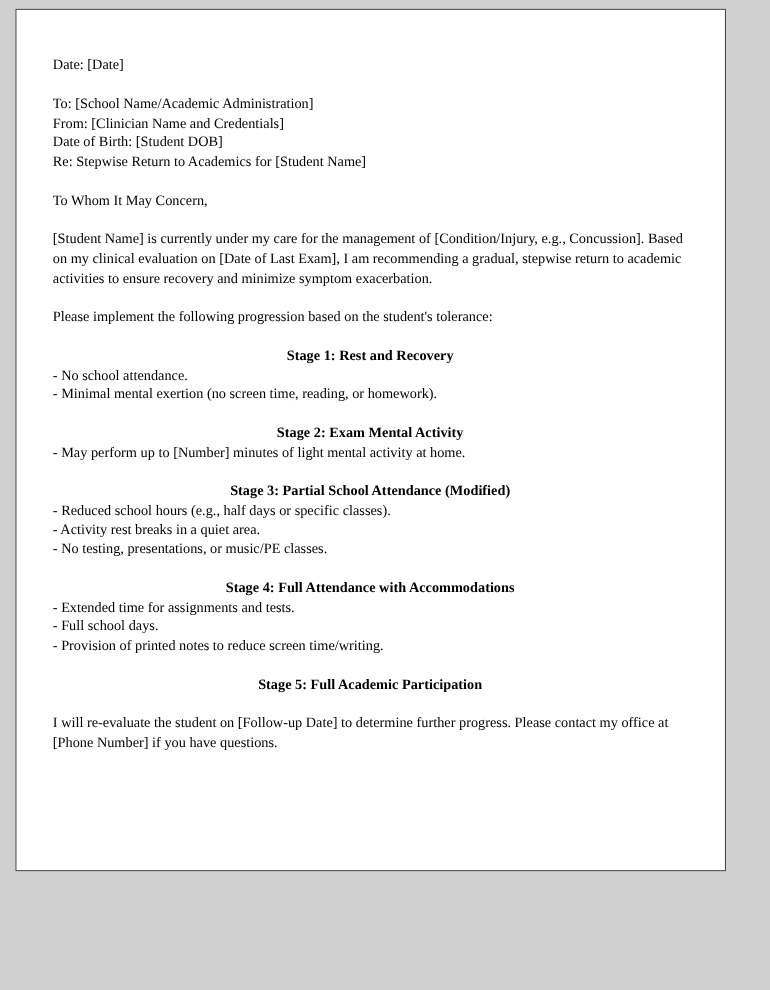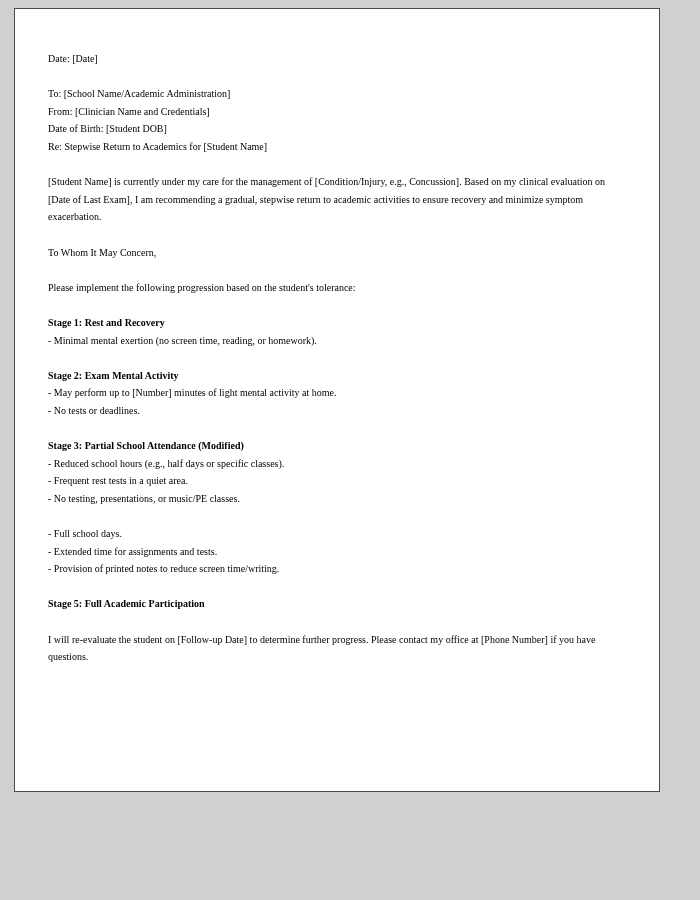--- a/index.html
+++ b/index.html
@@ -20,78 +20,80 @@
     top: 8px;
     width: 646px;
     height: 784px;
     box-sizing: border-box;
     background: #ffffff;
     border: 1px solid #4a4a4a;
   }
   .content {
     box-sizing: border-box;
     padding: 41px 34px 0 33px;
-    font-size: 10px;
+    font-size: 13px;
     line-height: 17.6px;
     color: #000000;
   }
   .block {
     margin: 0 0 17.6px 0;
   }
   .block:last-child {
     margin-bottom: 0;
   }
   .stage-heading {
     font-weight: bold;
+    text-align: center;
   }
   .line {
     white-space: normal;
   }
 </style>
 </head>
 <body>
 
 <div class="page">
   <div class="content">
       <div class="block">
         <div class="line">Date: [Date]</div>
       </div>
       <div class="block">
         <div class="line">To: [School Name/Academic Administration]</div>
         <div class="line">From: [Clinician Name and Credentials]</div>
         <div class="line">Date of Birth: [Student DOB]</div>
         <div class="line">Re: Stepwise Return to Academics for [Student Name]</div>
       </div>
       <div class="block">
-        <div class="line">[Student Name] is currently under my care for the management of [Condition/Injury, e.g., Concussion]. Based on my clinical evaluation on [Date of Last Exam], I am recommending a gradual, stepwise return to academic activities to ensure recovery and minimize symptom exacerbation.</div>
+        <div class="line">To Whom It May Concern,</div>
       </div>
       <div class="block">
-        <div class="line">To Whom It May Concern,</div>
+        <div class="line">[Student Name] is currently under my care for the management of [Condition/Injury, e.g., Concussion]. Based on my clinical evaluation on [Date of Last Exam], I am recommending a gradual, stepwise return to academic activities to ensure recovery and minimize symptom exacerbation.</div>
       </div>
       <div class="block">
         <div class="line">Please implement the following progression based on the student's tolerance:</div>
       </div>
       <div class="block">
         <div class="stage-heading">Stage 1: Rest and Recovery</div>
+        <div class="line">- No school attendance.</div>
         <div class="line">- Minimal mental exertion (no screen time, reading, or homework).</div>
       </div>
       <div class="block">
         <div class="stage-heading">Stage 2: Exam Mental Activity</div>
         <div class="line">- May perform up to [Number] minutes of light mental activity at home.</div>
-        <div class="line">- No tests or deadlines.</div>
       </div>
       <div class="block">
         <div class="stage-heading">Stage 3: Partial School Attendance (Modified)</div>
         <div class="line">- Reduced school hours (e.g., half days or specific classes).</div>
-        <div class="line">- Frequent rest tests in a quiet area.</div>
+        <div class="line">- Activity rest breaks in a quiet area.</div>
         <div class="line">- No testing, presentations, or music/PE classes.</div>
       </div>
       <div class="block">
+        <div class="stage-heading">Stage 4: Full Attendance with Accommodations</div>
+        <div class="line">- Extended time for assignments and tests.</div>
         <div class="line">- Full school days.</div>
-        <div class="line">- Extended time for assignments and tests.</div>
         <div class="line">- Provision of printed notes to reduce screen time/writing.</div>
       </div>
       <div class="block">
         <div class="stage-heading">Stage 5: Full Academic Participation</div>
       </div>
       <div class="block">
         <div class="line">I will re-evaluate the student on [Follow-up Date] to determine further progress. Please contact my office at [Phone Number] if you have questions.</div>
       </div>
     </div>
 </div>

